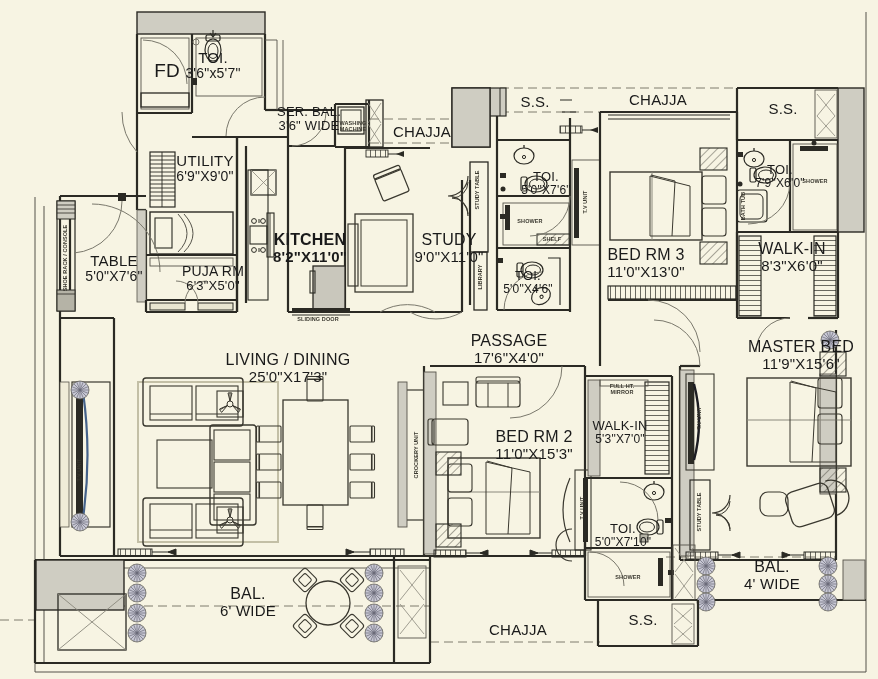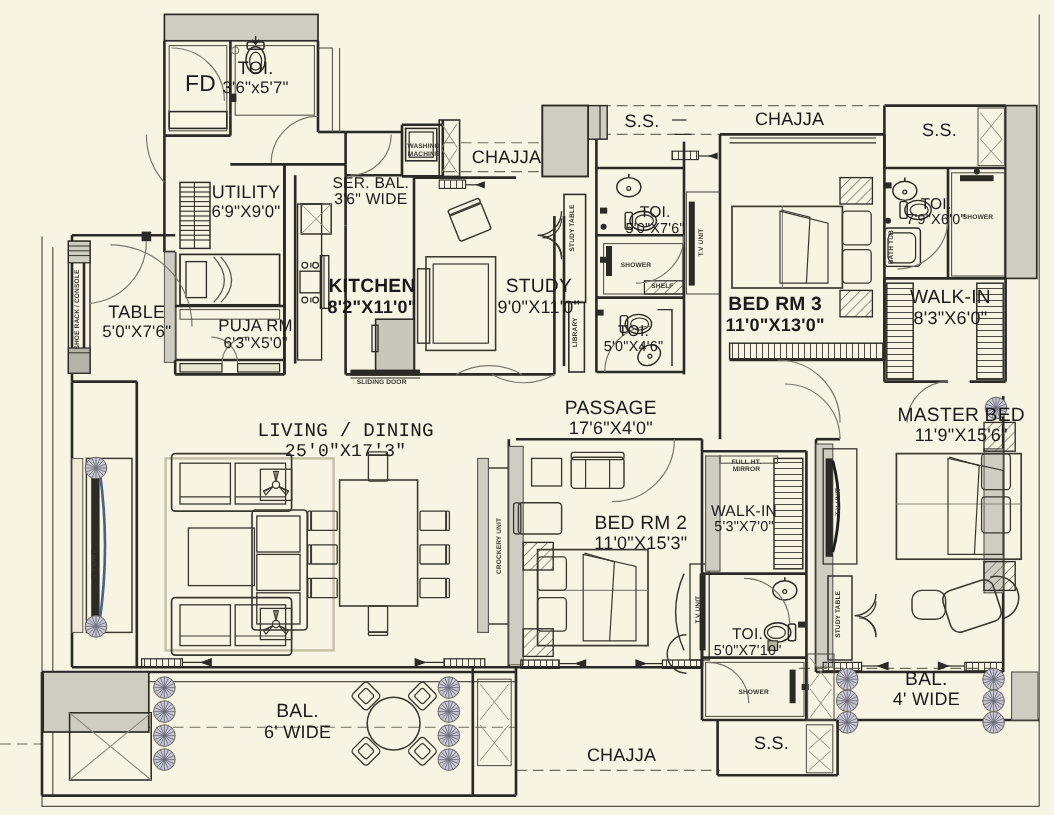--- a/index.html
+++ b/index.html
@@ -654,21 +654,21 @@
     <div class="lbl room ctr" style="left:213px;top:65px;">
       <span class="nm">TOI.</span>
       <span class="dm">3'6"x5'7"</span>
     </div>
 
     <div class="lbl room ctr" style="left:205px;top:168px;">
       <span class="nm">UTILITY</span>
       <span class="dm">6'9"X9'0"</span>
     </div>
 
-    <div class="lbl room ctr" style="left:309px;top:119px;font-size:13px;margin-top:40px;">
+    <div class="lbl room ctr" style="left:309px;top:119px;font-size:13px;">
       <span class="nm">SER. BAL.</span>
       <span class="dm" style="font-size:13px;">3'6" WIDE</span>
     </div>
 
     <div class="lbl room ctr" style="left:114px;top:268px;">
       <span class="nm">TABLE</span>
       <span class="dm">5'0"X7'6"</span>
     </div>
 
     <div class="lbl room ctr" style="left:213px;top:278px;font-size:14px;">
@@ -689,41 +689,41 @@
     <div class="lbl room ctr" style="left:546px;top:183px;font-size:13px;">
       <span class="nm">TOI.</span>
       <span class="dm" style="font-size:12px;">5'0"X7'6"</span>
     </div>
 
     <div class="lbl room ctr" style="left:528px;top:282px;font-size:13px;">
       <span class="nm">TOI.</span>
       <span class="dm" style="font-size:12px;">5'0"X4'6"</span>
     </div>
 
-    <div class="lbl room big ctr" style="left:646px;top:263px;font-weight:bold;">
+    <div class="lbl room big ctr" style="left:646px;top:263px;">
       <span class="nm">BED RM 3</span>
       <span class="dm">11'0"X13'0"</span>
     </div>
 
     <div class="lbl room ctr" style="left:780px;top:176px;font-size:13px;">
       <span class="nm">TOI.</span>
       <span class="dm" style="font-size:12px;">7'9"X6'0"</span>
     </div>
 
     <div class="lbl room big ctr" style="left:792px;top:257px;">
       <span class="nm">WALK-IN</span>
       <span class="dm">8'3"X6'0"</span>
     </div>
 
     <div class="lbl room big ctr" style="left:509px;top:349px;">
       <span class="nm">PASSAGE</span>
       <span class="dm">17'6"X4'0"</span>
     </div>
 
-    <div class="lbl room big ctr" style="left:288px;top:368px;font-family:Liberation Mono, monospace;">
+    <div class="lbl room big ctr" style="left:288px;top:368px;">
       <span class="nm">LIVING / DINING</span>
       <span class="dm">25'0"X17'3"</span>
     </div>
 
     <div class="lbl room big ctr" style="left:769px;top:355px;margin-left:32px;">
       <span class="nm">MASTER BED</span>
       <span class="dm">11'9"X15'6"</span>
     </div>
 
     <div class="lbl room big ctr" style="left:534px;top:445px;">

